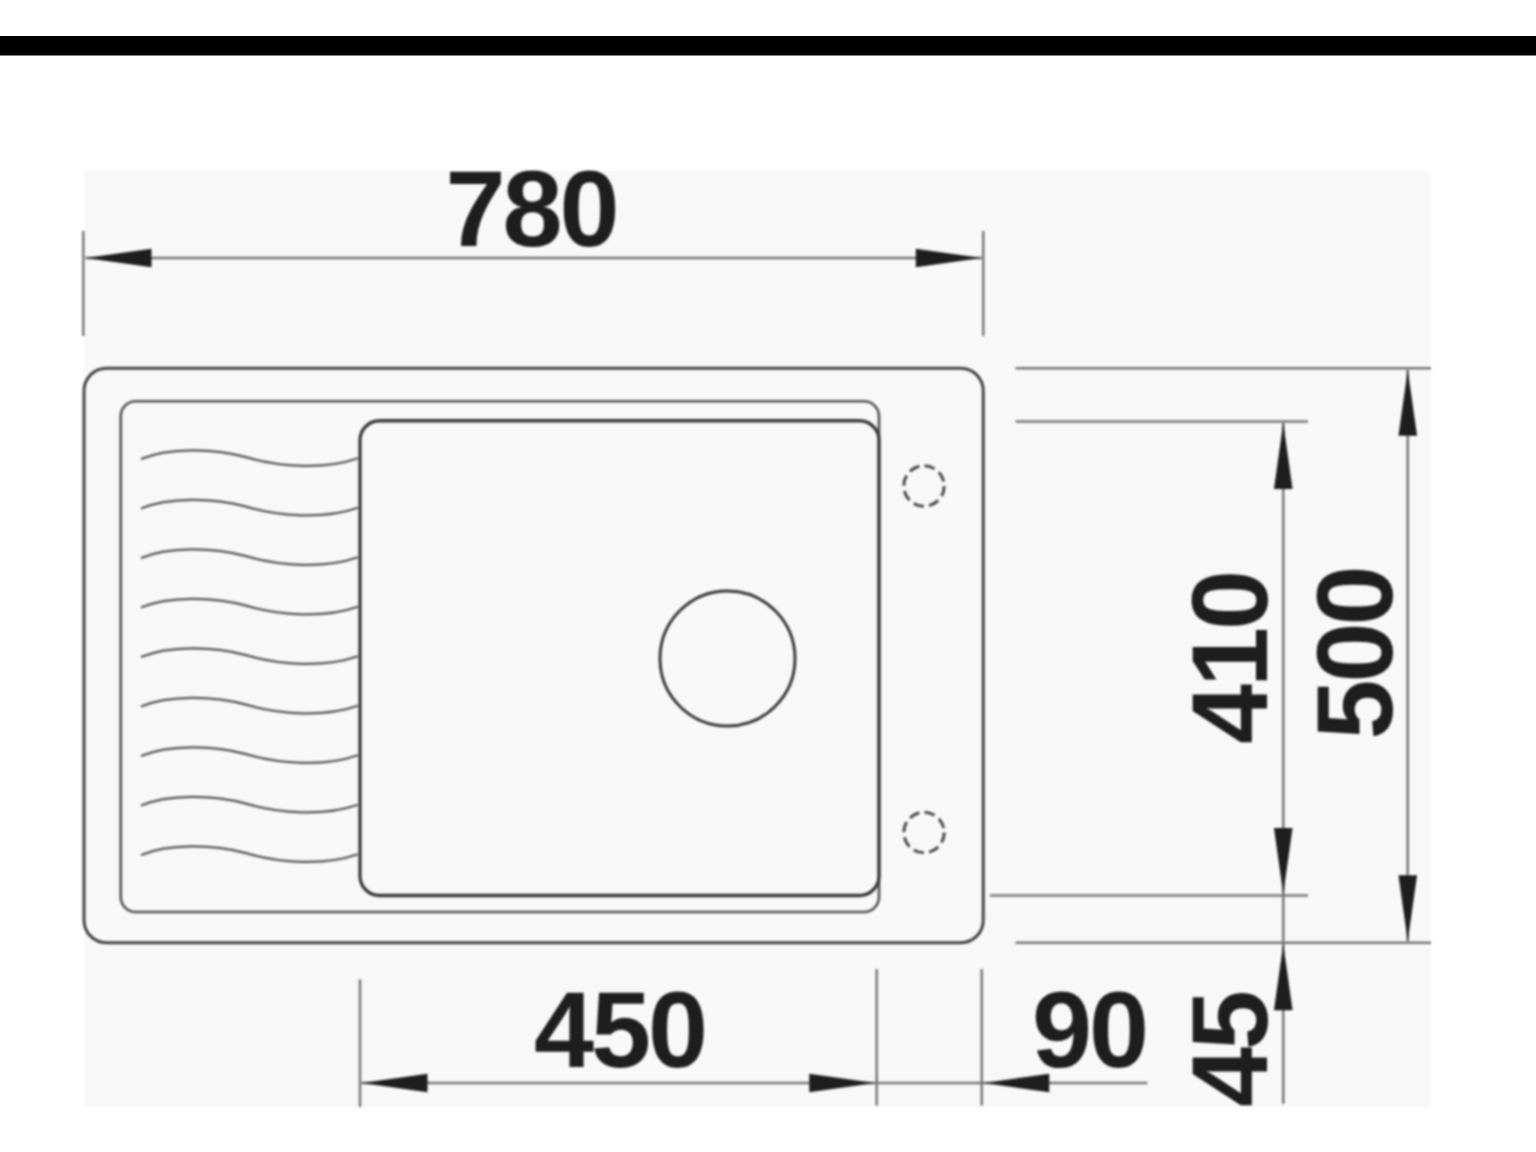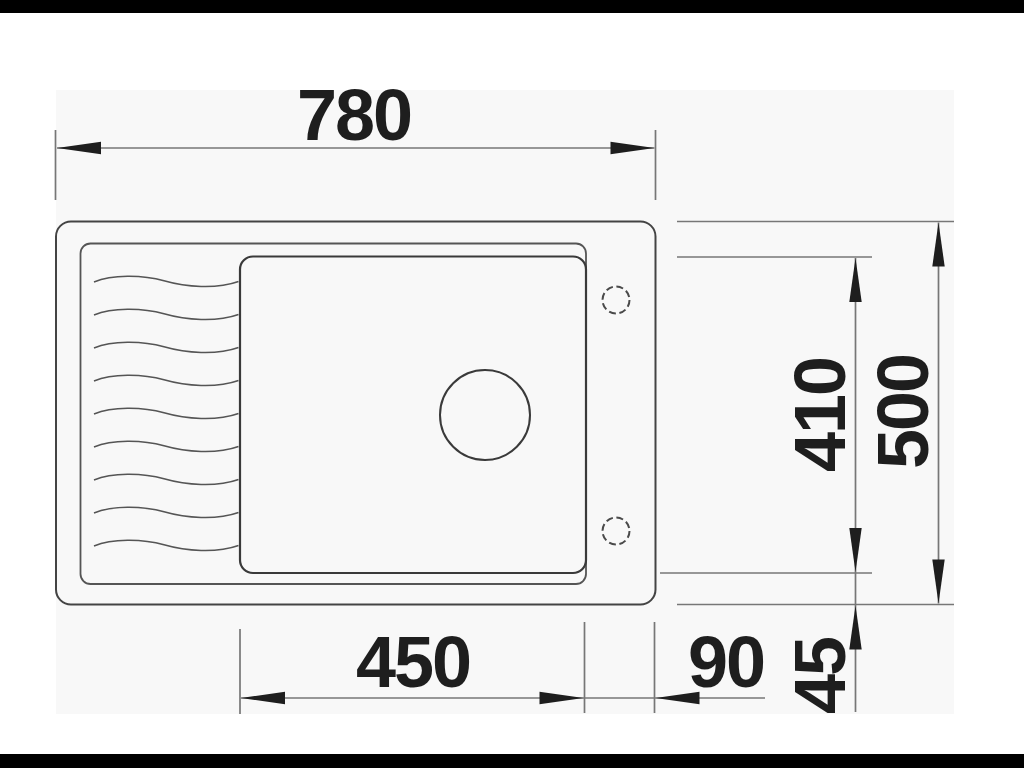--- a/index.html
+++ b/index.html
@@ -1,16 +1,16 @@
 <!DOCTYPE html>
 <html><head>
 <meta charset="utf-8">
 <style>
   html,body{margin:0;padding:0;background:#ffffff;width:1024px;height:768px;overflow:hidden;}
-  .wrap{position:relative;width:1024px;height:664px;font-family:"Liberation Sans",sans-serif;}
+  .wrap{position:relative;width:1024px;height:664px;font-family:"Liberation Sans",sans-serif;margin-top:24px;}
   svg text{font-family:"Liberation Sans",sans-serif;font-weight:bold;fill:#1e1e1e;}
 </style>
 </head>
 <body>
 <div class="wrap">
 
 <div style="position:absolute;left:0;top:0;width:1024px;height:13px;background:#000;"></div>
 
 <div style="position:absolute;left:0;top:754px;width:1024px;height:14px;background:#000;"></div>
 

